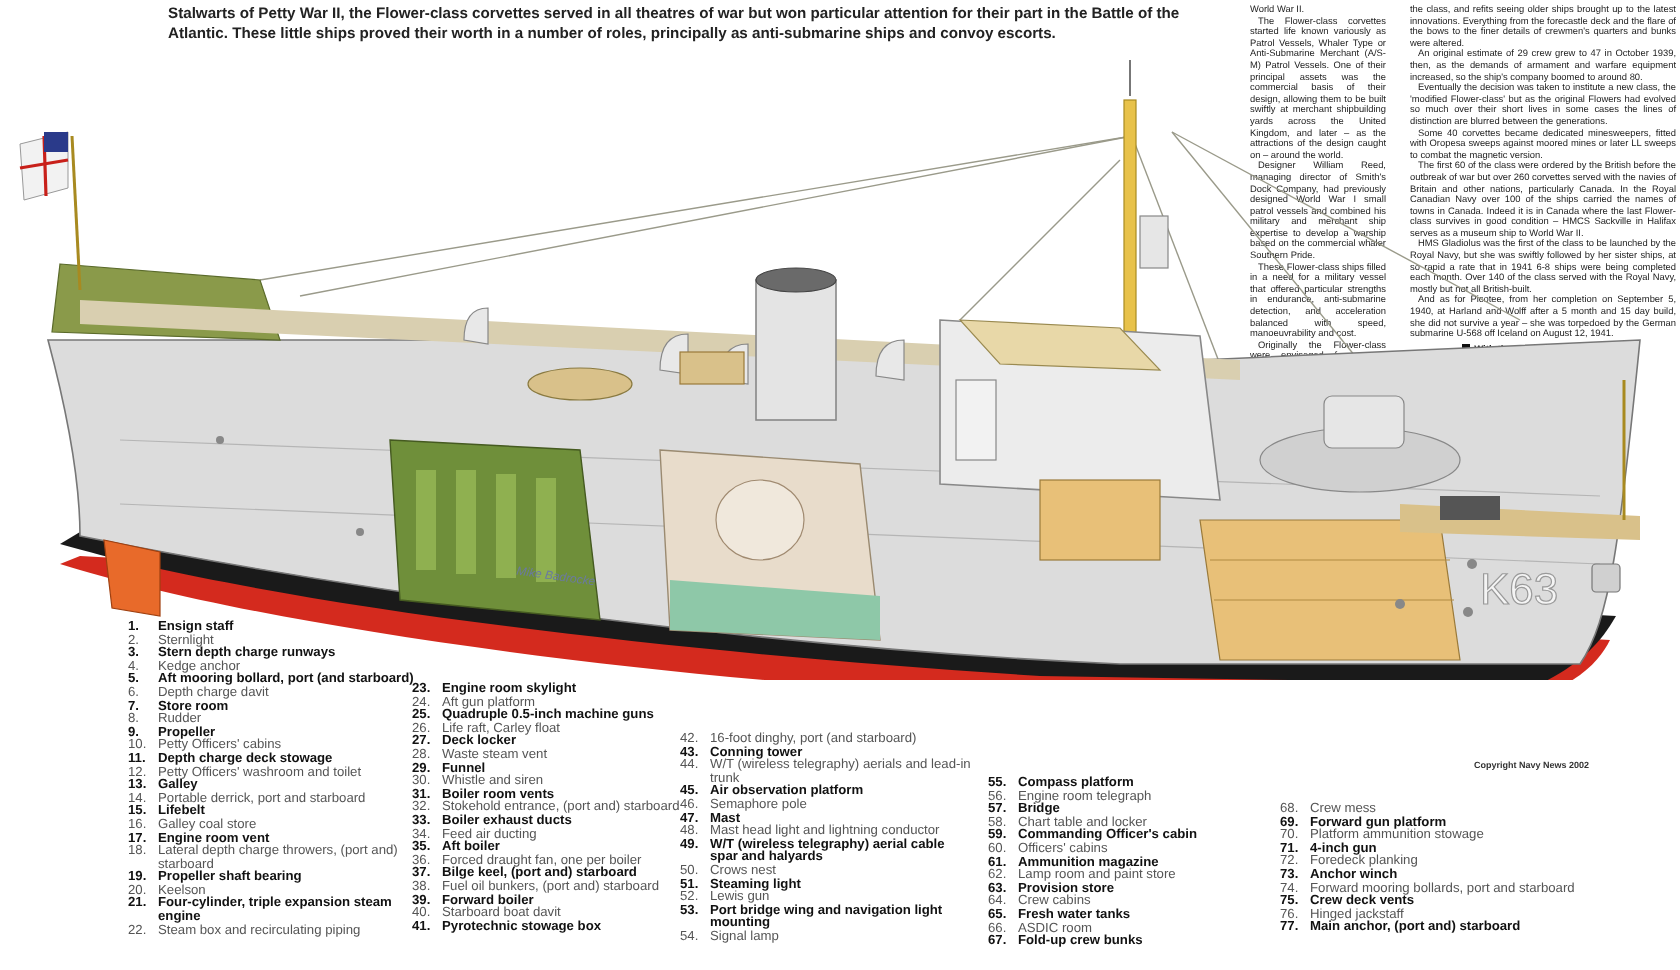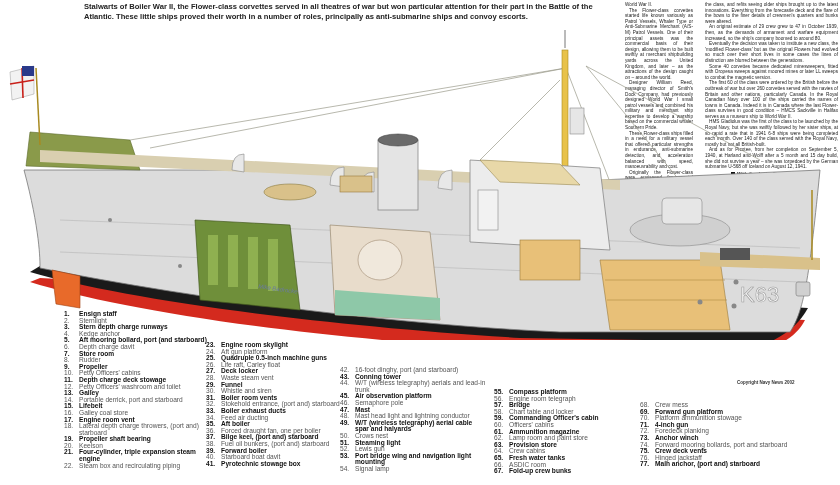--- a/index.html
+++ b/index.html
@@ -32,21 +32,21 @@
   .legend-col li.reg { color: #555; }
   .lc1 { left: 64px; top: 311px; width: 146px; }
   .lc2 { left: 206px; top: 342px; width: 140px; }
   .lc3 { left: 340px; top: 367px; width: 148px; }
   .lc4 { left: 494px; top: 389px; width: 120px; }
   .lc5 { left: 640px; top: 402px; width: 150px; }
 </style>
 </head>
 <body>
 
-<div class="intro">Stalwarts of Boiler War II, the Flower-class corvettes served in all theatres of war but won particular attention for their part in the Battle of the Atlantic. These little ships proved their worth in a number of roles, principally as anti-submarine ships and convoy escorts.</div>
+<div class="intro">Stalwarts of Petty War II, the Flower-class corvettes served in all theatres of war but won particular attention for their part in the Battle of the Atlantic. These little ships proved their worth in a number of roles, principally as anti-submarine ships and convoy escorts.</div>
 
 <div class="side-text col-a">
   <p style="text-indent:0">World War II.</p>
   <p>The Flower-class corvettes started life known variously as Patrol Vessels, Whaler Type or Anti-Submarine Merchant (A/S-M) Patrol Vessels. One of their principal assets was the commercial basis of their design, allowing them to be built swiftly at merchant shipbuilding yards across the United Kingdom, and later – as the attractions of the design caught on – around the world.</p>
   <p>Designer William Reed, managing director of Smith's Dock Company, had previously designed World War I small patrol vessels and combined his military and merchant ship expertise to develop a warship based on the commercial whaler Southern Pride.</p>
   <p>These Flower-class ships filled in a need for a military vessel that offered particular strengths in endurance, anti-submarine detection, and acceleration balanced with speed, manoeuvrability and cost.</p>
   <p>Originally the Flower-class were envisaged for coastal escort and minesweeping work, but as war dragged on and the constant risk of submarine attack became apparent, the class had to be revised for an unplanned mid-ocean role.</p>
 </div>
 
 <div class="side-text col-b">

